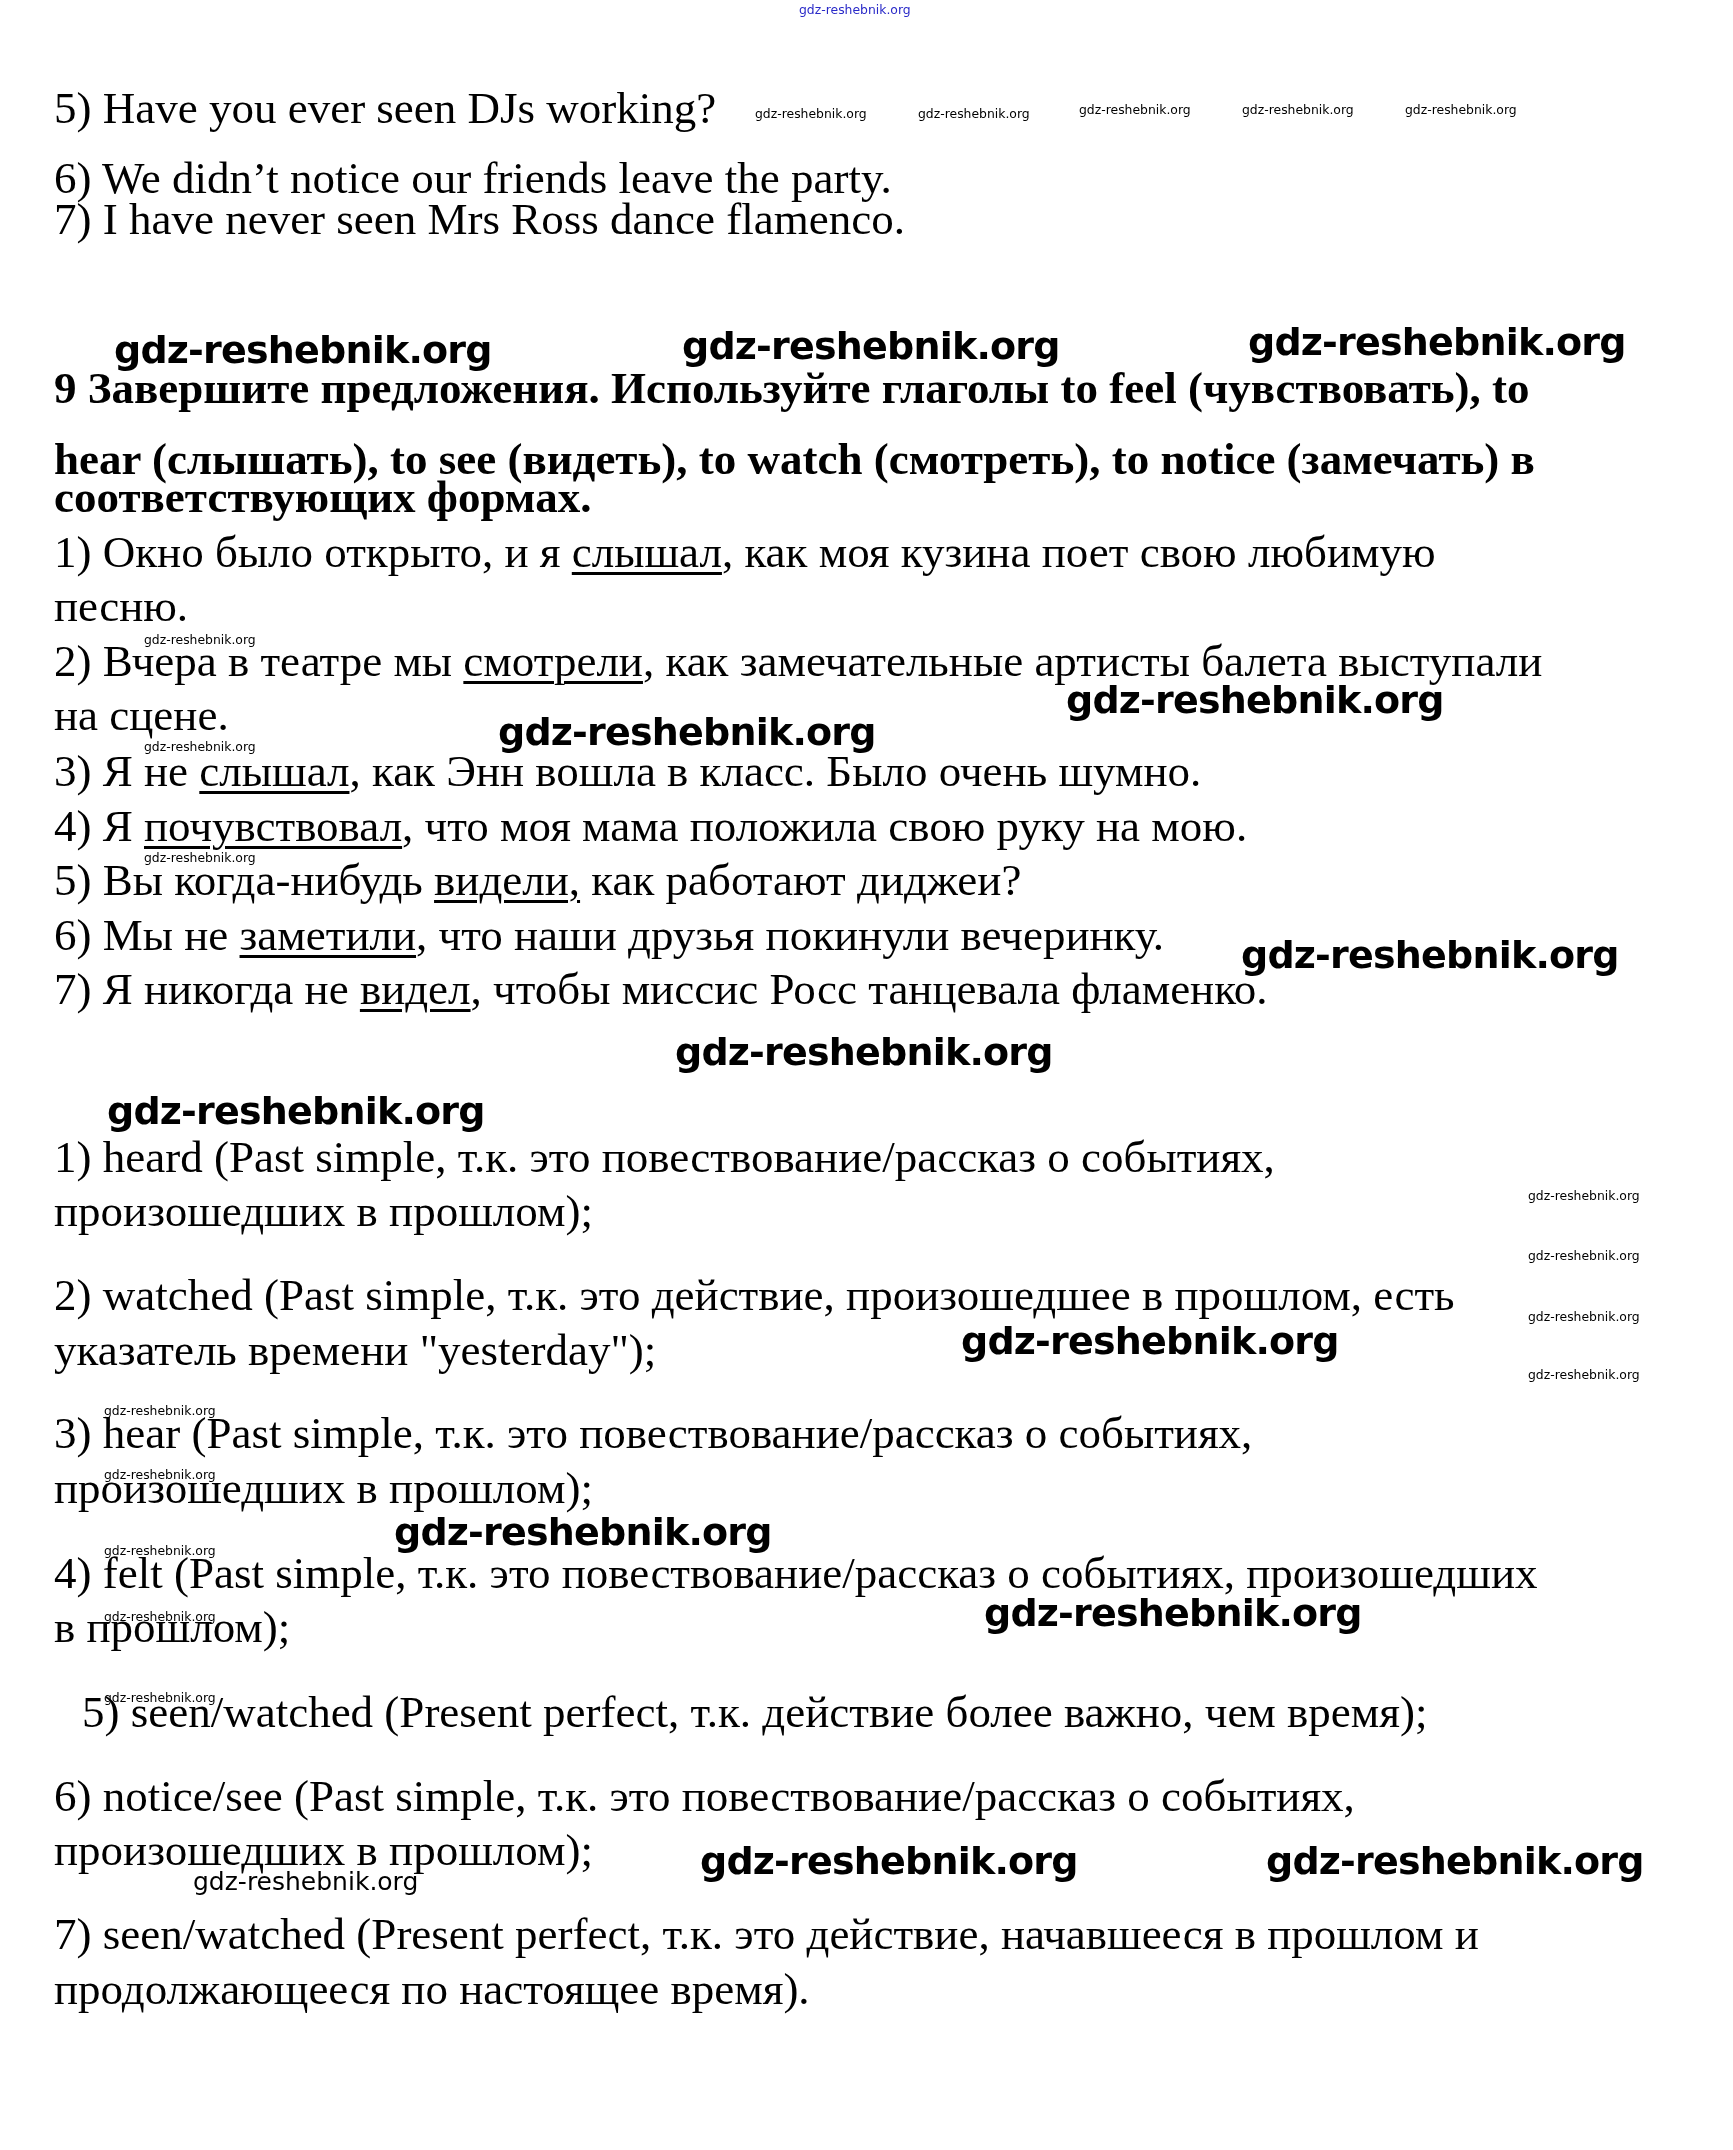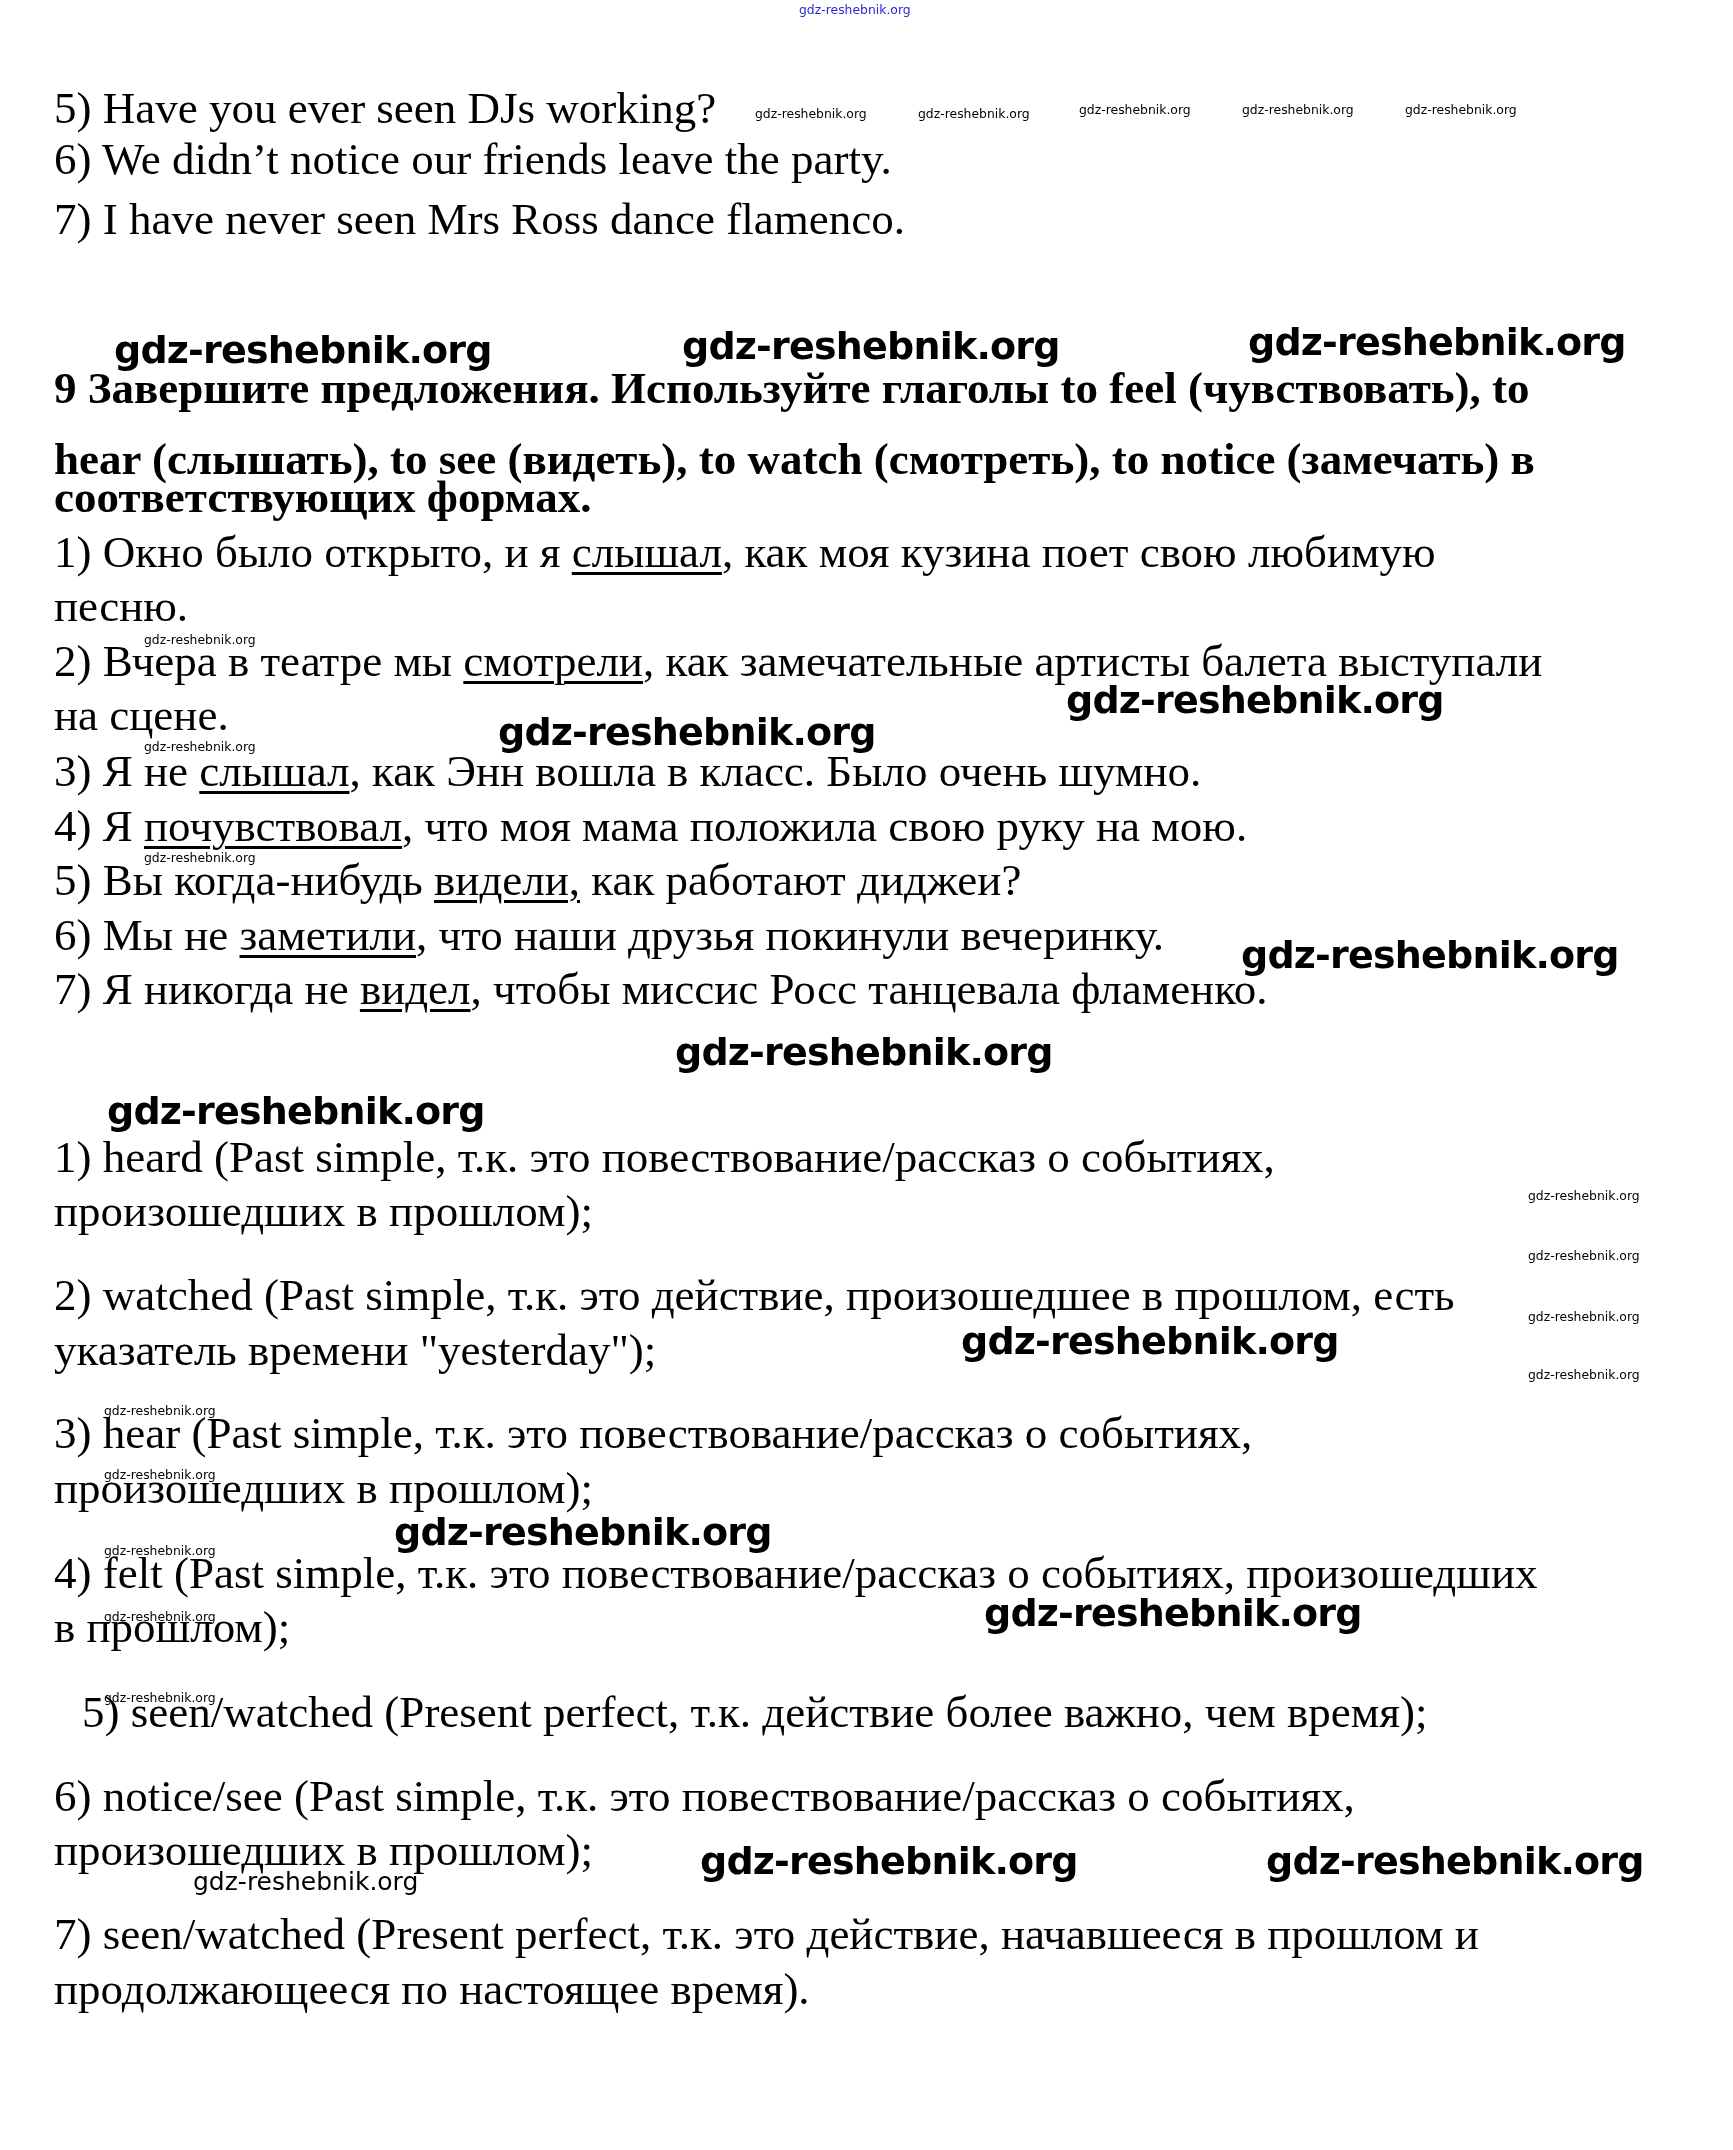--- a/index.html
+++ b/index.html
@@ -11,21 +11,21 @@
   .wm-l { font-size:38px; letter-spacing:-0.8px; }
   .wm-s { font-size:12.4px; font-weight:normal; }
   .wm-top { font-size:12.4px; font-weight:normal; color:#2a2ac8; }
 </style>
 </head>
 <body>
 
 <div class="wm wm-top" style="left:799px; top:1.7px;">gdz-reshebnik.org</div>
 
 <div class="ln" style="top:81px;">5) Have you ever seen DJs working?</div>
-<div class="ln" style="top:132px;">6) We didn’t notice our friends leave the party.</div>
+<div class="ln" style="top:151px;">6) We didn’t notice our friends leave the party.</div>
 <div class="ln" style="top:192px;">7) I have never seen Mrs Ross dance flamenco.</div>
 
 <div class="wm wm-s" style="left:755px; top:106px;">gdz-reshebnik.org</div>
 <div class="wm wm-s" style="left:918px; top:106px;">gdz-reshebnik.org</div>
 <div class="wm wm-s" style="left:1079px; top:102px;">gdz-reshebnik.org</div>
 <div class="wm wm-s" style="left:1242px; top:102px;">gdz-reshebnik.org</div>
 <div class="wm wm-s" style="left:1405px; top:102px;">gdz-reshebnik.org</div>
 
 <div class="wm wm-l" style="left:114px; top:328px;">gdz-reshebnik.org</div>
 <div class="wm wm-l" style="left:682px; top:324px;">gdz-reshebnik.org</div>

